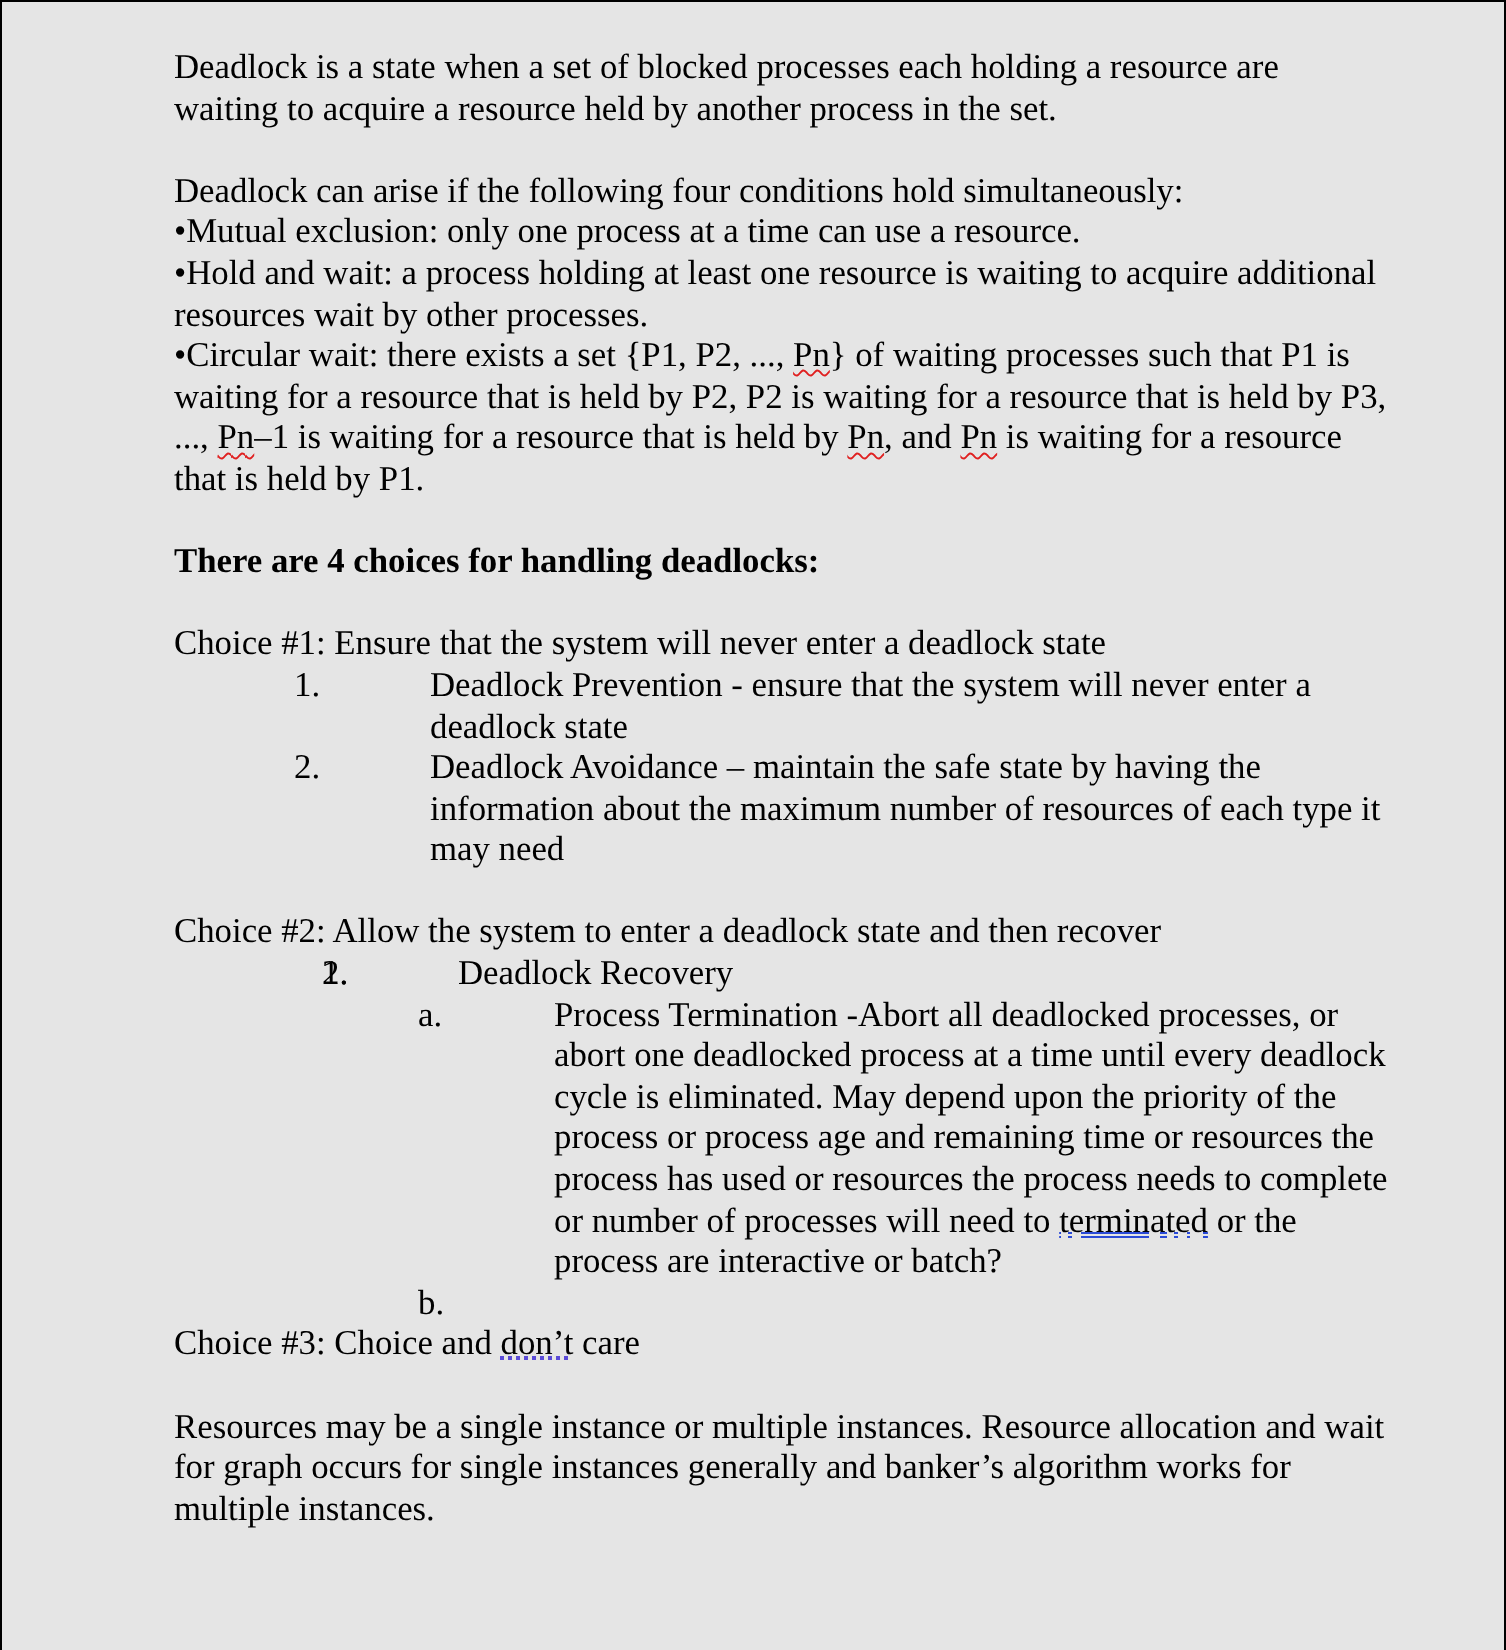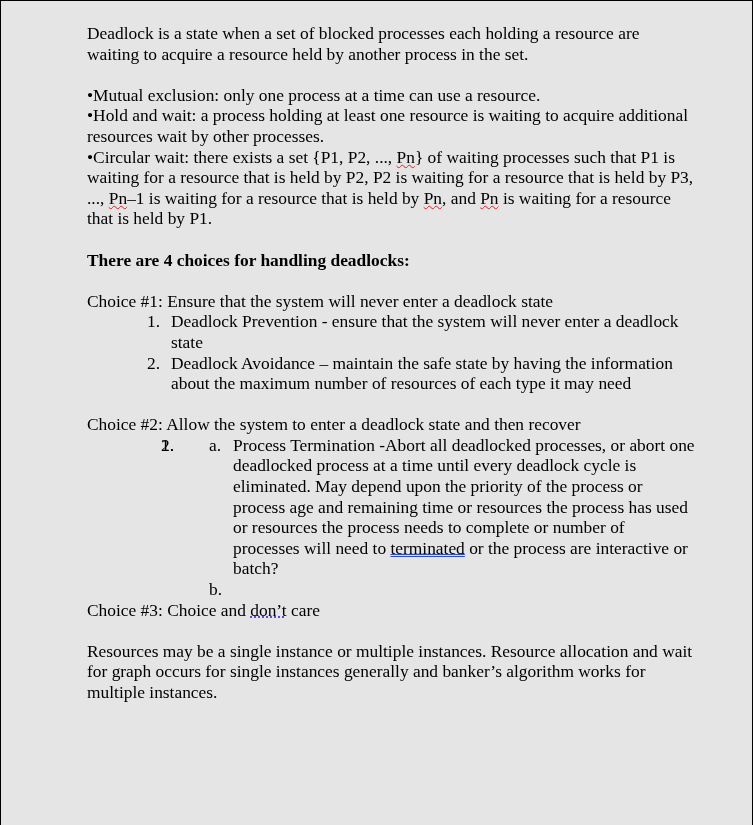--- a/index.html
+++ b/index.html
@@ -45,20 +45,21 @@
     position: relative;
     margin: 0;
   }
   .li .marker {
     position: absolute;
     display: block;
     text-align: left;
   }
   .li .body {
     display: block;
+    margin-left: 44px;
   }
   
   .lvl1 { padding-left: 84px; }
   .lvl1 > .marker { left: 60px; }
   
   .lvl1b { padding-left: 98px; }
   .lvl1b > .marker { left: 74px; }
   
   .lvl2 { padding-left: 146px; }
   .lvl2 > .marker { left: 122px; }
@@ -92,20 +93,21 @@
 </head>
 <body>
 
 <div id="page">
   <div id="doc-body">
 
     <p class="para">Deadlock is a state when a set of blocked processes each holding a resource are waiting to acquire a resource held by another process in the set.</p>
 
     <div class="blank"></div>
 
+    <p class="para">Deadlock can arise if the following four conditions hold simultaneously:</p>
 
     <p class="para">•Mutual exclusion: only one process at a time can use a resource.</p>
 
     <p class="para">•Hold and wait: a process holding at least one resource is waiting to acquire additional resources wait by other processes.</p>
 
 
     <p class="para"><span>•Circular wait: there exists a set {P1, P2, ..., </span><span class="sp-red">Pn</span><span>} of waiting processes such that P1 is waiting for a resource that is held by P2, P2 is waiting for a resource that is held by P3, ..., </span><span class="sp-red">Pn</span><span>–1 is waiting for a resource that is held by </span><span class="sp-red">Pn</span><span>, and </span><span class="sp-red">Pn</span><span> is waiting for a resource that is held by P1.</span></p>
 
     <div class="blank"></div>
 
@@ -128,20 +130,21 @@
     <div class="blank"></div>
 
     <p class="para">Choice #2: Allow the system to enter a deadlock state and then recover</p>
 
     <div class="li lvl1b">
       <span class="marker">1.</span>
     </div>
 
     <div class="li lvl1b">
       <span class="marker">2.</span>
+      <span class="body">Deadlock Recovery</span>
     </div>
 
     <div class="li lvl2">
       <span class="marker">a.</span>
       <span class="body"><span>Process Termination -Abort all deadlocked processes, or abort one deadlocked process at a time until every deadlock cycle is eliminated. May depend upon the priority of the process or process age and remaining time or resources the process has used or resources the process needs to complete or number of processes will need to </span><span class="gr-blue">terminated</span><span> or the process are interactive or batch?</span></span>
     </div>
 
     <div class="li lvl2">
       <span class="marker">b.</span>
     </div>

